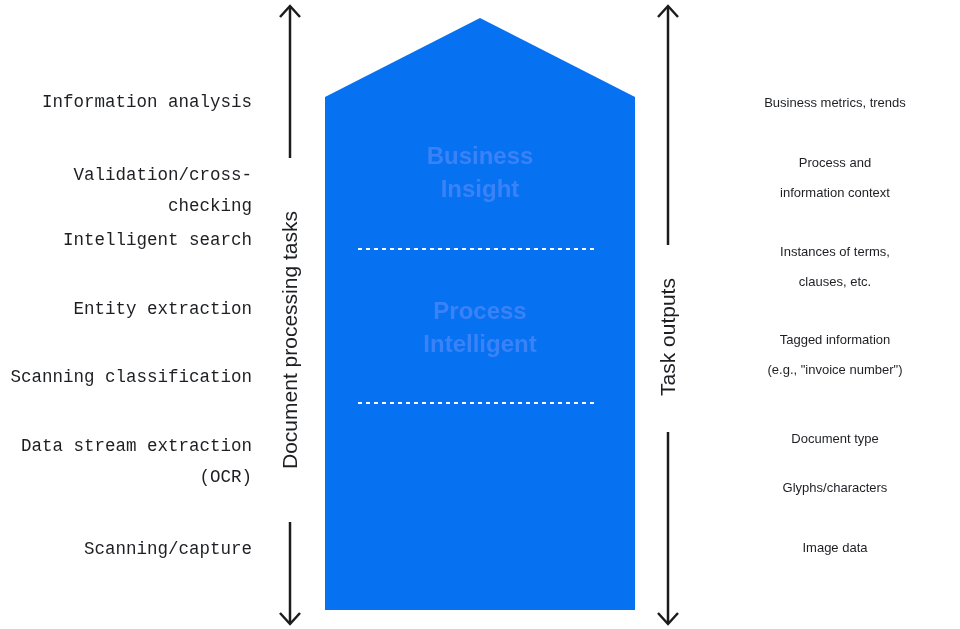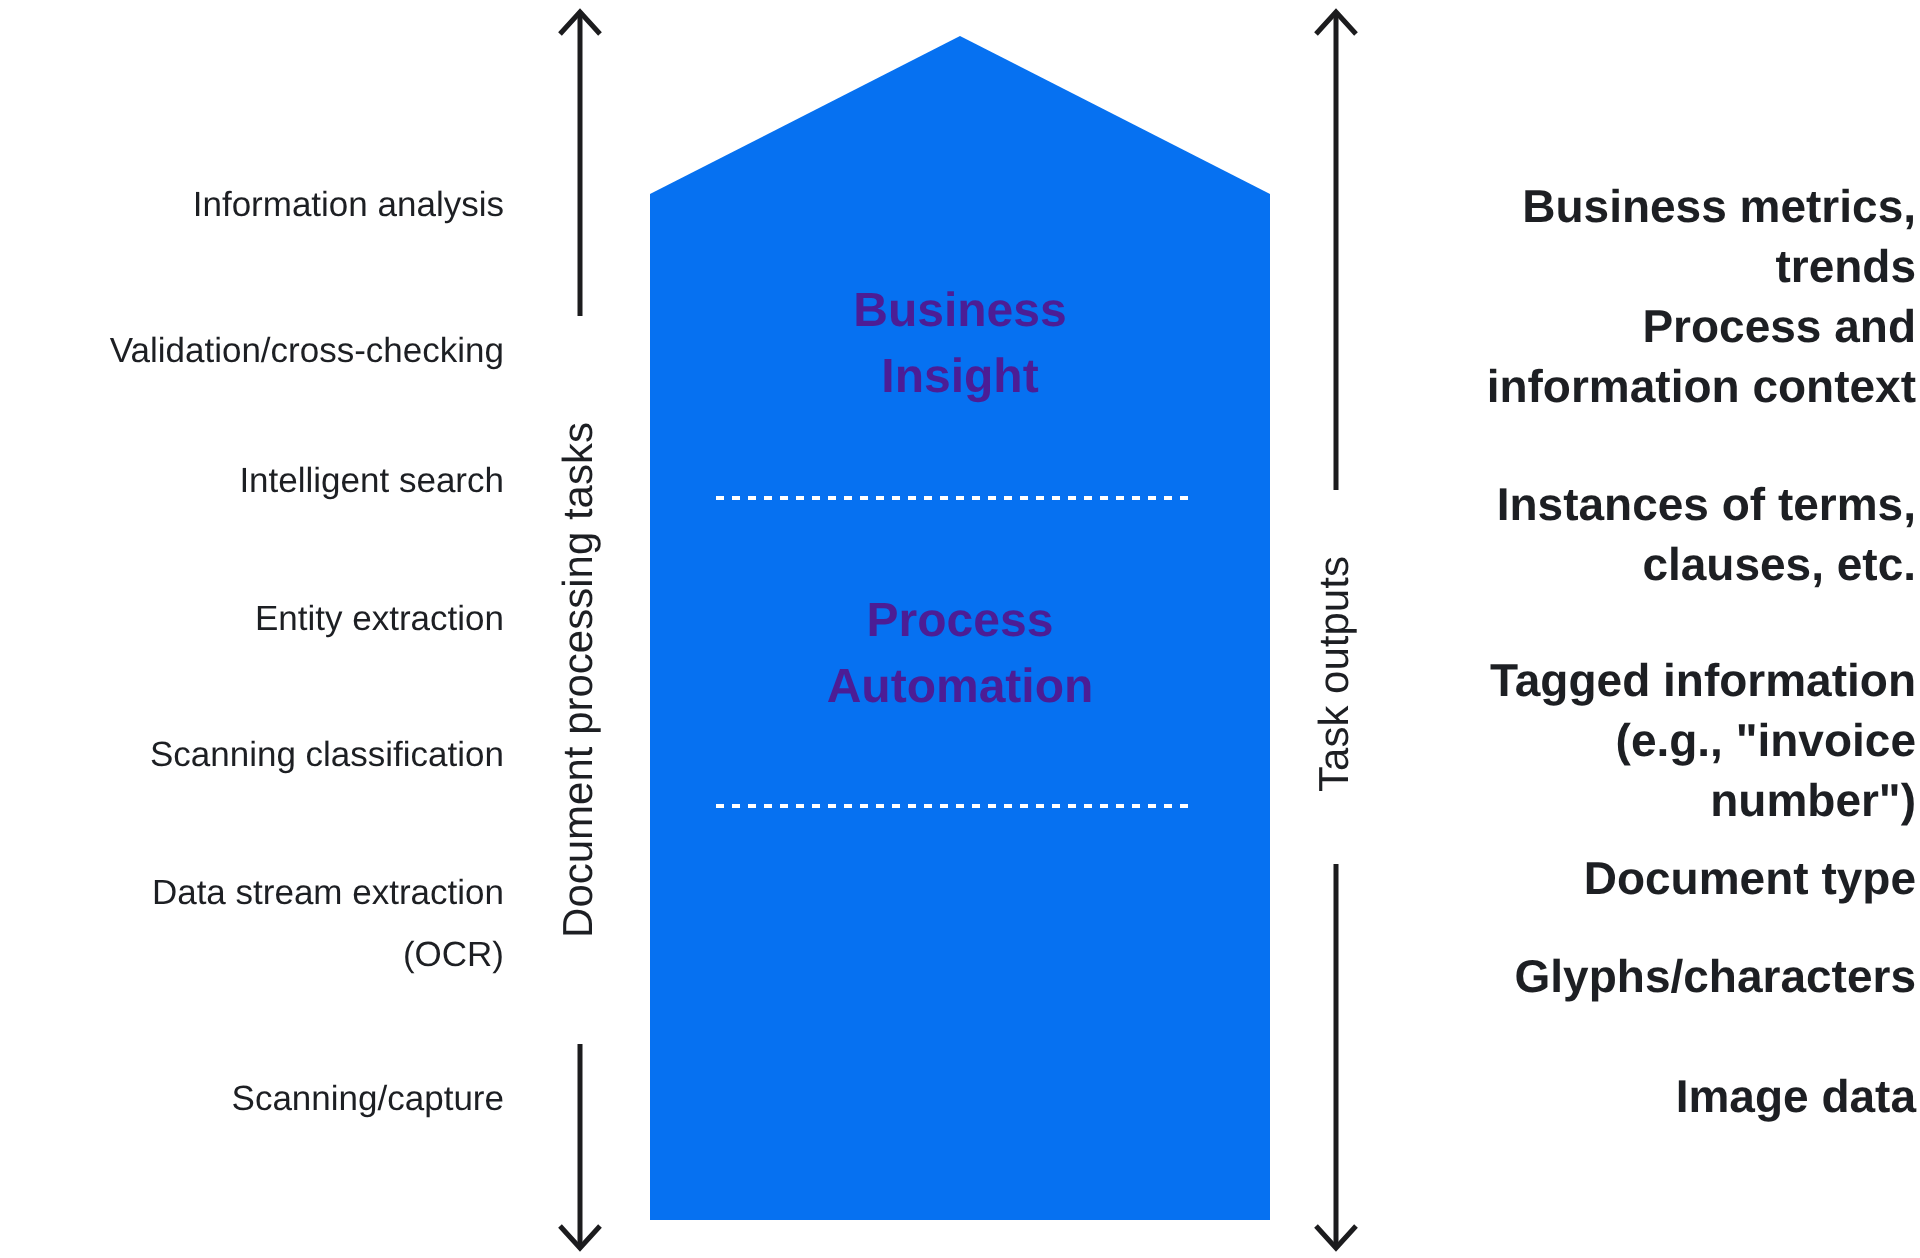--- a/index.html
+++ b/index.html
@@ -17,41 +17,42 @@
   .left-label {
     position: absolute;
     left: 0;
     width: 252px;
     text-align: right;
     font-size: 17.5px;
     font-weight: 500;
     line-height: 31px;
     white-space: pre-line;
     color: #1d1f23;
+    font-family: Liberation Mono, monospace;
   }
   .right-label {
     position: absolute;
     left: 712px;
     width: 246px;
-    text-align: right;
-    font-size: 23px;
-    font-weight: 700;
+    text-align: center;
+    font-size: 13px;
+    font-weight: 400;
     line-height: 30px;
     white-space: pre-line;
     color: #1d1f23;
   }
 
   
   .pyramid-svg { position: absolute; left: 0; top: 0; }
   .section-label {
     position: absolute;
     left: 330px;
     width: 300px;
     text-align: center;
-    color: #4c1d95;
+    color: #3b82f6;
     font-size: 24px;
     font-weight: 700;
     line-height: 33px;
     white-space: pre-line;
   }
   .divider {
     position: absolute;
     left: 358px;
     width: 240px;
     height: 2px;
@@ -97,21 +98,21 @@
   <div class="v-label" style="left: 290px; top: 340px;">Document processing tasks</div>
 
   <svg class="pyramid-svg" width="960" height="629" viewBox="0 0 960 629">
     <polygon points="325,97 480,18 635,97 635,610 325,610" fill="#0671F1"></polygon>
   </svg>
 
   <div class="section-label" style="top: 139px;">Business
 Insight</div>
   <div class="divider" style="top: 248px;"></div>
   <div class="section-label" style="top: 294px;">Process
-Automation</div>
+Intelligent</div>
   <div class="divider" style="top: 402px;"></div>
 
   <svg class="axis-svg" style="left: 656px;" viewBox="0 0 24 629">
     <polyline points="2,17 12,6 22,17"></polyline>
     <line x1="12" y1="7" x2="12" y2="245"></line>
     <line x1="12" y1="432" x2="12" y2="623"></line>
     <polyline points="2,613 12,624 22,613"></polyline>
   </svg>
   <div class="v-label" style="left: 668px; top: 337px;">Task outputs</div>
 

